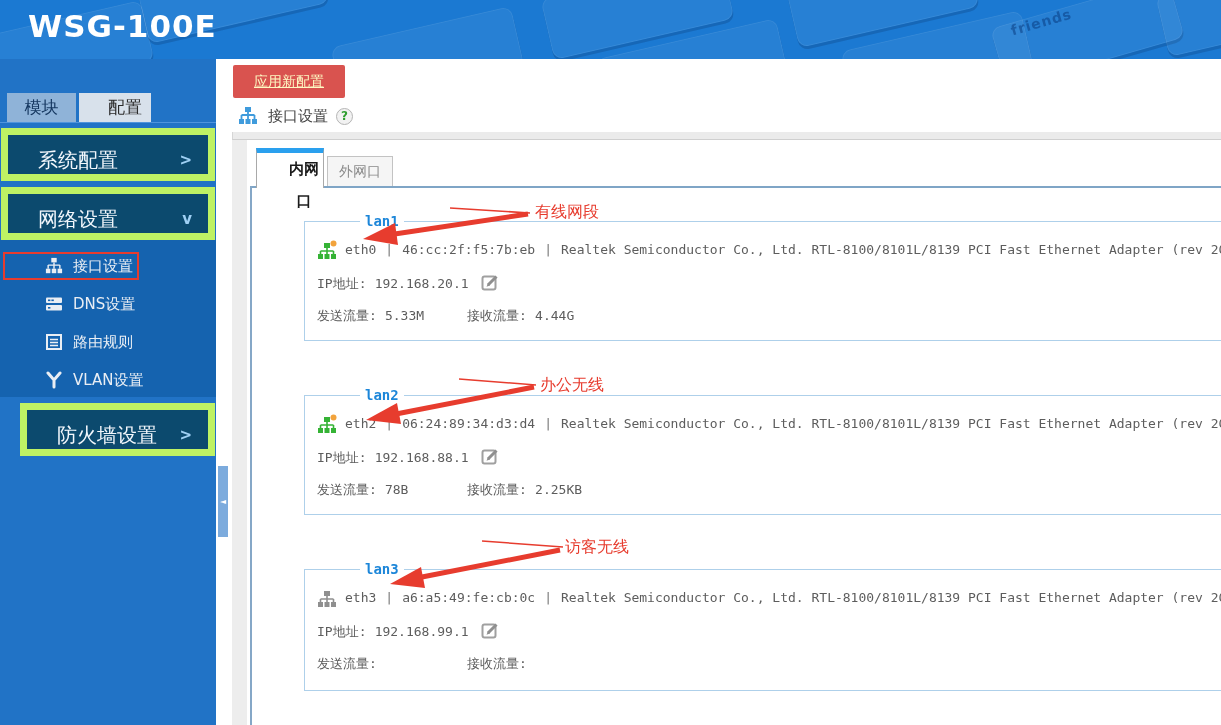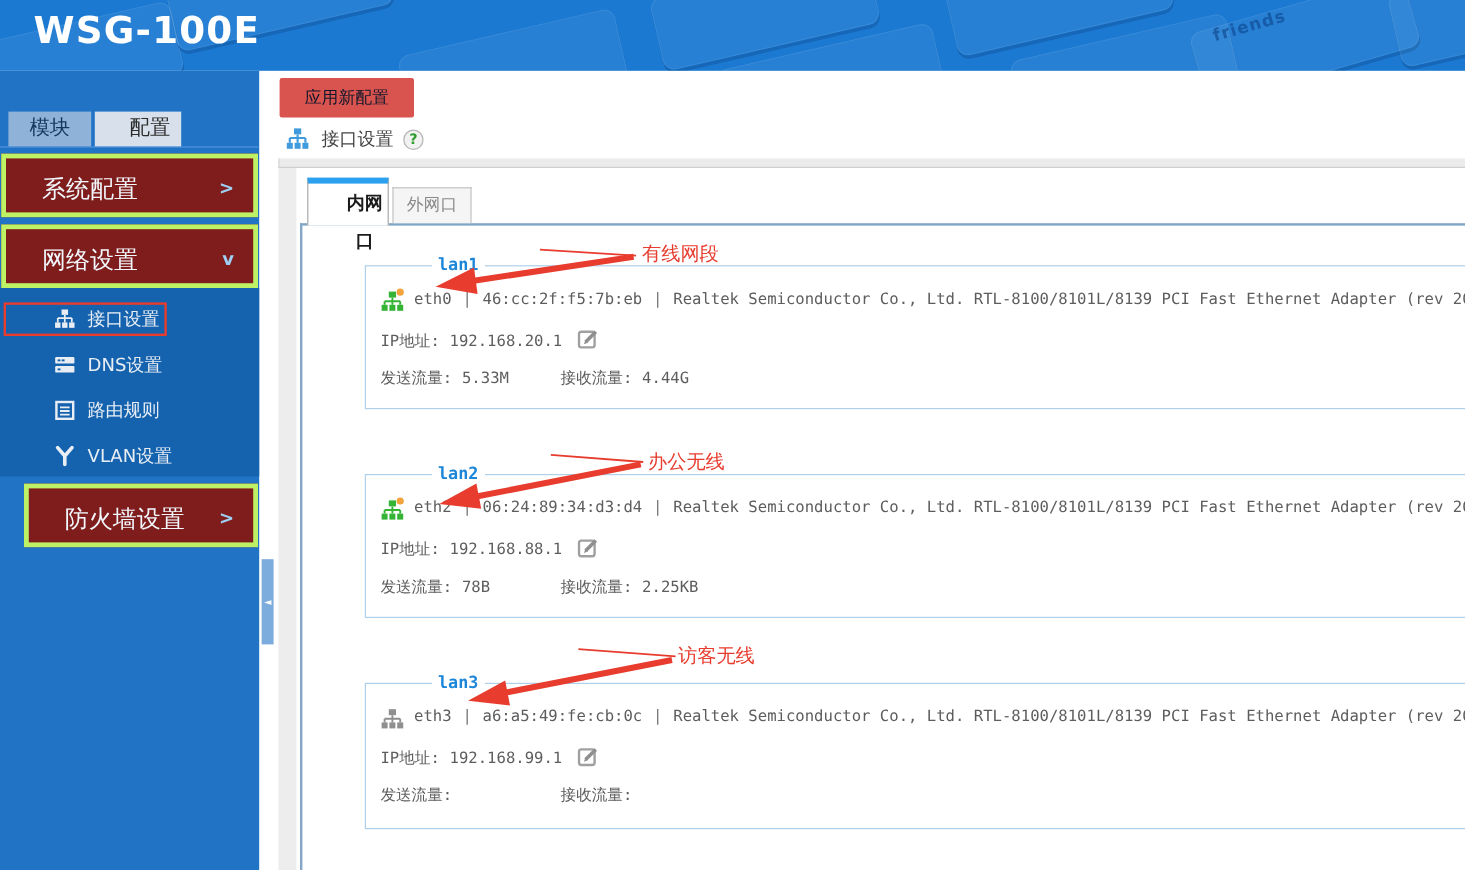--- a/index.html
+++ b/index.html
@@ -21,43 +21,43 @@
 
   
   .sidebar { position:absolute; left:0; top:59px; width:216px; bottom:0;
              background:#2173c6; z-index:4; }
   .side-tabs { position:absolute; left:0; top:34px; width:100%; height:30px;
                border-bottom:1px solid #4f94dd; }
   .side-tab { position:absolute; top:0; height:29px; line-height:29px; text-align:center;
               font-size:17px; cursor:pointer; }
   .side-tab.active { left:7px; width:69px; background:#8fb3d8; color:#14365f; }
   .side-tab.inactive { left:79px; width:72px; background:#d8e1eb; color:#2b2b2b;padding-left:20px; }
-  .group { position:absolute; left:1px; right:1px; height:53px; background:#7f1d1d;
-           border:4px solid #bef264; color:#f2f7fc; font-size:20px; line-height:51px;
+  .group { position:absolute; left:1px; right:1px; height:53px; background:#0c4a6e;
+           border:7px solid #bef264; color:#f2f7fc; font-size:20px; line-height:51px;
            padding-left:30px; cursor:pointer; }
   .group .chev { position:absolute; right:16px; top:0; font-size:15px; font-weight:bold;
                  color:#9fd0f4; }
   .submenu { position:absolute; left:0; right:0; top:181px; height:157px; background:#1563af;
              padding-top:12px; }
   .subitem { display:flex; align-items:center; height:28px; margin-bottom:10px;
              padding-left:45px; color:#e9eef4; font-size:15px; cursor:pointer; }
   .subitem .ic { width:18px; height:18px; margin-right:10px; flex:0 0 18px; }
   .red-box { position:absolute; left:3px; top:193px; width:136px; height:28px;
              border:2px solid #e73c2e; pointer-events:none; z-index:6; }
 
   .collapse-handle { position:absolute; left:218px; top:466px; width:10px; height:71px;
                      background:#7cabdd; z-index:6; cursor:pointer; color:#fff;
                      font-size:8px; display:flex; align-items:center; justify-content:center; }
 
   
   .main { position:absolute; left:216px; top:59px; right:0; bottom:0; background:#fff;
           overflow:hidden; }
   .apply-btn { position:absolute; left:17px; top:6px; width:112px; height:33px;
-               background:#d9534f; color:#0f172a; font-size:14px; border:none;
-               border-radius:2px; cursor:pointer; font-family:inherit; }
+               background:#d9534f; color:#fef9c3; font-size:14px; border:none;
+               border-radius:2px; cursor:pointer; font-family:inherit;text-decoration:underline; }
   .page-head { position:absolute; left:22px; top:46px; height:22px; display:flex;
                align-items:center; }
   .page-head .ic { width:20px; height:20px; margin-right:10px; }
   .page-title { font-size:15px; color:#444; margin-right:8px; }
   .help { width:17px; height:17px; border-radius:50%; border:1px solid #b5b5b5;
           background:#f2f2f2; color:#2e9e2e; font-size:12px; font-weight:bold;
           text-align:center; line-height:15px; cursor:pointer; }
   .gray-band { position:absolute; left:16px; right:0; top:73px; height:8px;
                background:#ebebeb; border-bottom:1px solid #cfcfcf; border-left:1px solid #d6d6d6; }
   .gray-strip { position:absolute; left:16px; width:15px; top:81px; bottom:0;

